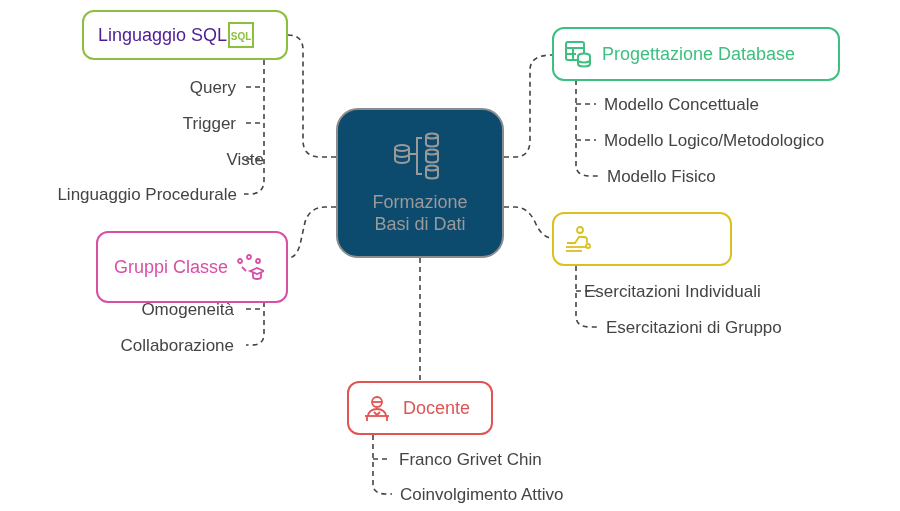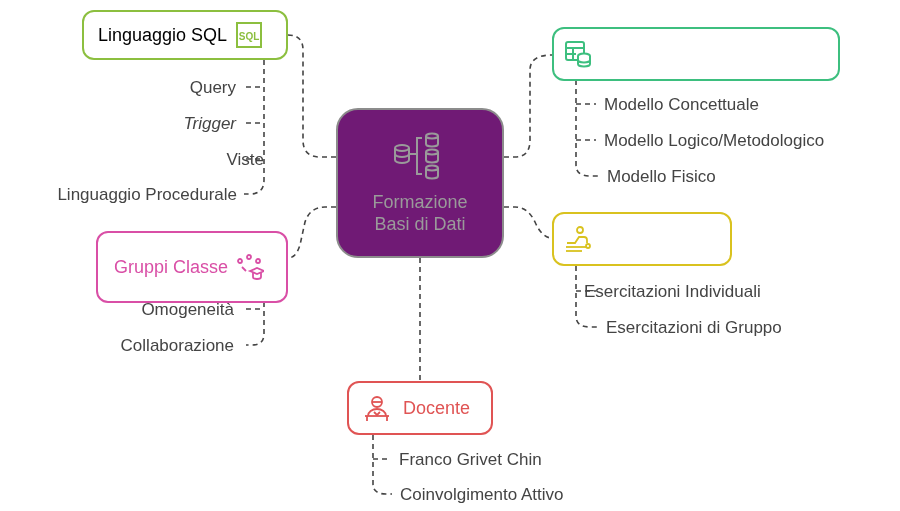--- a/index.html
+++ b/index.html
@@ -1,20 +1,20 @@
 <!DOCTYPE html>
 <html><head>
 <meta charset="utf-8">
 <style>
   html, body { margin:0; padding:0; background:#ffffff; }
   body { width:900px; height:511px; position:relative; overflow:hidden; font-family:"Liberation Sans", sans-serif; }
   #lines { position:absolute; left:0; top:0; width:900px; height:511px; }
   .node { position:absolute; box-sizing:border-box; border:2px solid; border-radius:12px; background:#fff; display:flex; align-items:center; font-size:18px; white-space:nowrap; }
   .node .icon { display:inline-flex; width:28px; height:28px; align-items:center; justify-content:center; }
-  .center { position:absolute; left:336px; top:108px; width:168px; height:150px; border:2px solid #8c8c8c; border-radius:22px; box-sizing:border-box; background:#701a75; display:flex; flex-direction:column; align-items:center; justify-content:center; color:#9a9a9a; font-size:18px; line-height:22px; text-align:center; }
+  .center { position:absolute; left:336px; top:108px; width:168px; height:150px; border:2px solid #8c8c8c; border-radius:22px; box-sizing:border-box; background:#0c4a6e; display:flex; flex-direction:column; align-items:center; justify-content:center; color:#9a9a9a; font-size:18px; line-height:22px; text-align:center; }
   .leaf { position:absolute; font-size:17px; color:#444; white-space:nowrap; line-height:20px; }
   .leaf.right-align { text-align:right; }
 </style>
 </head>
 <body>
 
 <svg id="lines" viewBox="0 0 900 511">
   <g fill="none" stroke="#444" stroke-width="1.6" stroke-dasharray="5,4">
 
     <path d="M336,157 L320,157 Q303,157 303,140 L303,50 Q303,35 288,35"></path>
@@ -56,44 +56,45 @@
       <ellipse cx="40" cy="20" rx="6" ry="2.5"></ellipse>
         <path d="M34,20 v8 a6,2.5 0 0 0 12,0 v-8"></path>
       <ellipse cx="40" cy="36" rx="6" ry="2.5"></ellipse>
         <path d="M34,36 v8 a6,2.5 0 0 0 12,0 v-8"></path>
     </svg>
   </span>
   <span>Formazione</span>
   <span>Basi di Dati</span>
 </div>
 
-<div class="node" style="left:82px;top:10px;width:206px;height:50px;border-color:#8cbf3f;color:#000000;padding-left:14px;">
+<div class="node" style="left:82px;top:10px;width:206px;height:50px;border-color:#8cbf3f;color:#4c1d95;padding-left:14px;">
   <span>Linguaggio SQL</span>
-  <span class="icon" style="margin-left:8px;text-align:right;">
+  <span class="icon" style="margin-left:0;text-align:right;">
     <svg width="26" height="26" viewBox="0 0 26 26">
         <rect x="1" y="1" width="24" height="24" fill="none" stroke="#8cbf3f" stroke-width="2"></rect>
         <text x="13" y="18" text-anchor="middle" font-size="10" font-weight="bold" fill="#8cbf3f" font-family="Liberation Sans, sans-serif">SQL</text>
       </svg>
   </span>
 </div>
 <div class="leaf right-align" style="right:664px;top:78px;">Query</div>
-<div class="leaf right-align" style="right:664px;top:114px;font-style:italic;">Trigger</div>
+<div class="leaf right-align" style="right:664px;top:114px;">Trigger</div>
 <div class="leaf right-align" style="right:636px;top:150px;">Viste</div>
 <div class="leaf right-align" style="right:663px;top:185px;">Linguaggio Procedurale</div>
 
 <div class="node" style="left:552px;top:27px;width:288px;height:54px;border-color:#3dbf7f;color:#3dbf7f;padding-left:10px;">
   <span class="icon" style="margin-right:10px;">
     <svg width="28" height="28" viewBox="0 0 28 28" fill="none" stroke="#3dbf7f" stroke-width="2">
       <rect x="2" y="2" width="18" height="18" rx="2"></rect>
         <path d="M2,8 h18 M2,14 h10 M9,8 v12"></path>
       <ellipse cx="20" cy="16" rx="6" ry="2.5" fill="#fff"></ellipse>
         <path d="M14,16 v8 a6,2.5 0 0 0 12,0 v-8" fill="#fff"></path>
         <path d="M14,20 a6,2.5 0 0 0 12,0"></path>
     </svg>
   </span>
+  <span>Progettazione Database</span>
 </div>
 <div class="leaf" style="left:604px;top:95px;">Modello Concettuale</div>
 <div class="leaf" style="left:604px;top:131px;">Modello Logico/Metodologico</div>
 <div class="leaf" style="left:607px;top:167px;">Modello Fisico</div>
 
 <div class="node" style="left:96px;top:231px;width:192px;height:72px;border-color:#d94fa6;color:#d94fa6;padding-left:16px;">
   <span>Gruppi Classe</span>
   <span class="icon" style="margin-left:8px;">
     <svg width="28" height="28" viewBox="0 0 28 28" fill="none" stroke="#d94fa6" stroke-width="1.8">
       <circle cx="4" cy="8" r="2"></circle>

